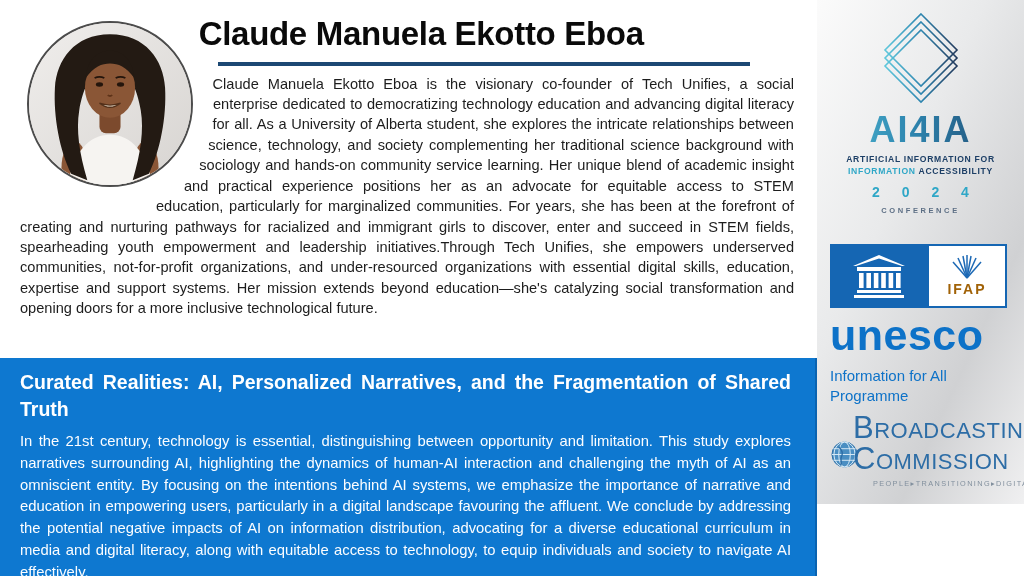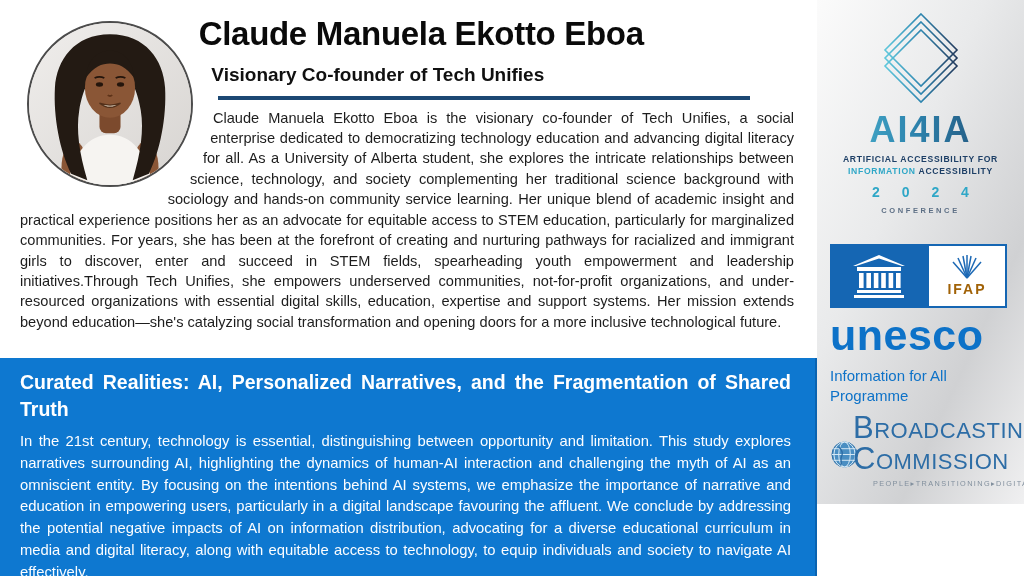--- a/index.html
+++ b/index.html
@@ -113,21 +113,20 @@
             <ellipse cx="56.5" cy="38" rx="2.2" ry="1.4" fill="#24150c"></ellipse>
             <path d="M40.5,34 Q43.5,32.4 46.5,34" stroke="#24150c" stroke-width="1.1" fill="none"></path>
             <path d="M53.5,34 Q56.5,32.4 59.5,34" stroke="#24150c" stroke-width="1.1" fill="none"></path>
             <path d="M48.6,44.5 Q50,45.6 51.4,44.5" stroke="#5e3319" stroke-width="1.1" fill="none"></path>
             <path d="M43.5,49.5 Q50,54.5 56.5,49.5 Q50,51.8 43.5,49.5 Z" fill="#f0e7d6" stroke="#53301a" stroke-width="0.8"></path>
           </svg>
         </div>
       </div>
 
       <h1 class="name">Claude Manuela Ekotto Eboa</h1>
-      <h2 class="role">Visionary Co-founder of Tech Unifies</h2>
       <div class="rule"></div>
       <p class="bio">Claude Manuela Ekotto Eboa is the visionary co-founder of Tech Unifies, a social enterprise dedicated to democratizing technology education and advancing digital literacy for all. As a University of Alberta student, she explores the intricate relationships between science, technology, and society complementing her traditional science background with sociology and hands-on community service learning. Her unique blend of academic insight and practical experience positions her as an advocate for equitable access to STEM education, particularly for marginalized communities. For years, she has been at the forefront of creating and nurturing pathways for racialized and immigrant girls to discover, enter and succeed in STEM fields, spearheading youth empowerment and leadership initiatives.Through Tech Unifies, she empowers underserved communities, not-for-profit organizations, and under-resourced organizations with essential digital skills, education, expertise and support systems. Her mission extends beyond education—she's catalyzing social transformation and opening doors for a more inclusive technological future.</p>
     </section>
 
     <section class="talk-section">
       <h3 class="talk-title">Curated Realities: AI, Personalized Narratives, and the Fragmentation of Shared Truth</h3>
       <p class="talk-abstract">In the 21st century, technology is essential, distinguishing between opportunity and limitation. This study explores narratives surrounding AI, highlighting the dynamics of human-AI interaction and challenging the myth of AI as an omniscient entity. By focusing on the intentions behind AI systems, we emphasize the importance of narrative and education in empowering users, particularly in a digital landscape favouring the affluent. We conclude by addressing the potential negative impacts of AI on information distribution, advocating for a diverse educational curriculum in media and digital literacy, along with equitable access to technology, to equip individuals and society to navigate AI effectively.</p>
     </section>
   </div>
 
@@ -142,21 +141,21 @@
             <stop offset="1" stop-color="#22395c"></stop>
           </linearGradient>
         </defs>
         <g fill="none" stroke="url(#dg)" stroke-width="1.6">
           <polygon points="50,6 86,42 50,78 14,42"></polygon>
           <polygon points="50,14 86,50 50,86 14,50"></polygon>
           <polygon points="50,22 86,58 50,94 14,58"></polygon>
         </g>
       </svg>
       <div class="ai4ia-wordmark">AI4IA</div>
-      <div class="ai4ia-line">ARTIFICIAL ACCESSIBILITY FOR</div>
+      <div class="ai4ia-line">ARTIFICIAL INFORMATION FOR</div>
       <div class="ai4ia-line"><span class="teal">INFORMATION</span><span> ACCESSIBILITY</span></div>
       <div class="ai4ia-year">2 0 2 4</div>
       <div class="ai4ia-event">CONFERENCE</div>
     </div>
 
     <div class="unesco">
       <div class="unesco-logos">
         <div class="unesco-emblem">
           <svg width="62" height="46" viewBox="0 0 62 46">
             <g fill="#ffffff">

